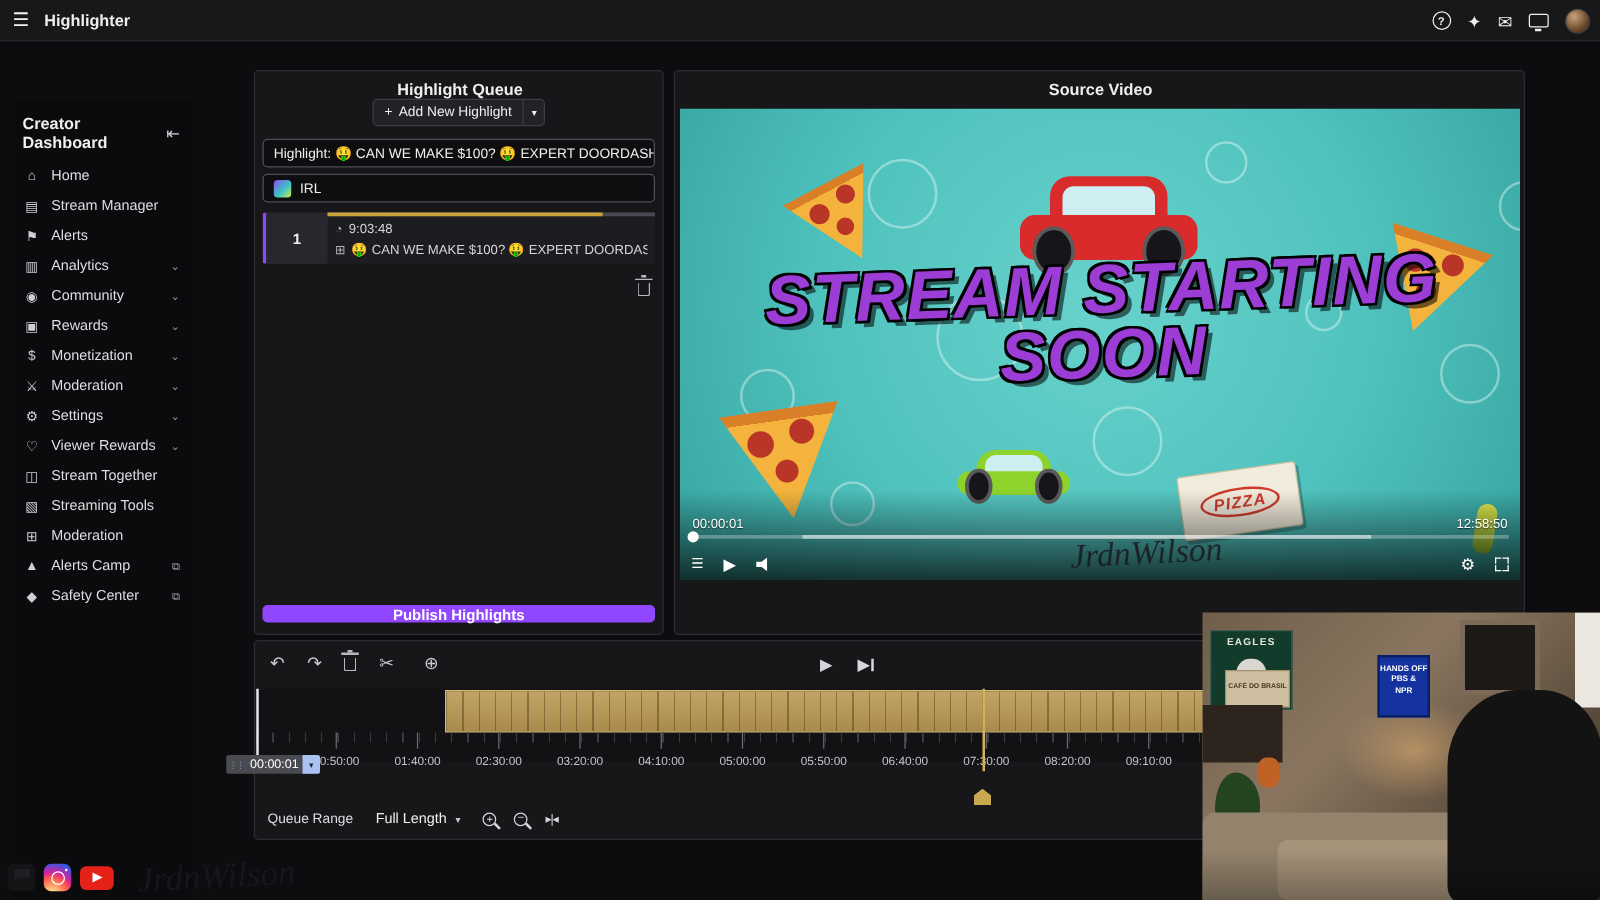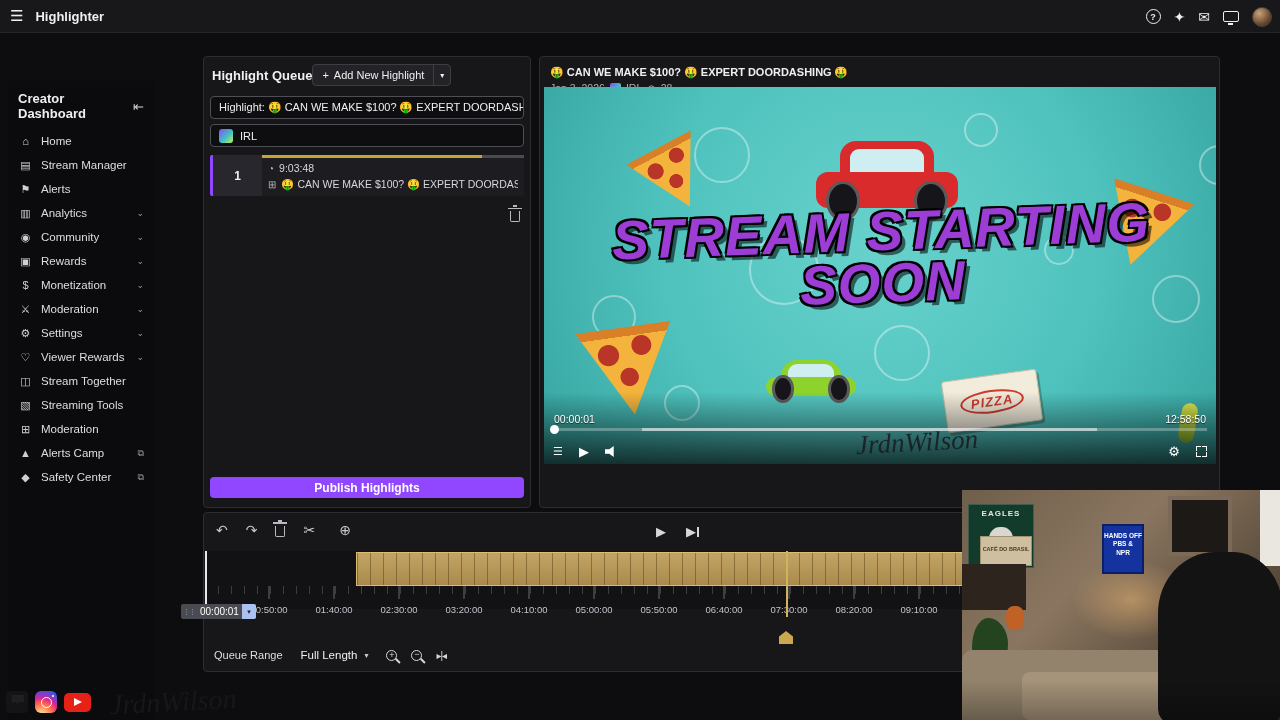--- a/index.html
+++ b/index.html
@@ -44,21 +44,21 @@
   .side-item{height:24px;display:flex;align-items:center;padding:0 10px;font-size:11.5px;color:#dedee3;cursor:pointer;}
   .si-icon{width:15px;text-align:center;margin-right:8px;font-size:11px;color:#cfcfd6;}
   .si-label{flex:1;white-space:nowrap;}
   .si-chevron,.si-ext{font-size:9px;color:#9b9ba3;}
 
   
   .panel{position:absolute;background:#17171a;border:1px solid #2c2c31;border-radius:4px;}
   .panel-queue{left:203px;top:56px;width:328px;height:452px;}
   .panel-source{left:539px;top:56px;width:681px;height:452px;}
   .panel-editor{left:203px;top:512px;width:1077px;height:160px;border-radius:4px 0 0 4px;}
-  .panel-head{display:flex;align-items:center;justify-content:flex-start;padding:7px 6px 5px 6px;}
+  .panel-head{display:flex;align-items:center;justify-content:center;padding:7px 6px 5px 6px;flex-direction:column;}
   .panel-title{font-size:13px;font-weight:bold;margin-left:2px;}
 
   .add-btn{display:flex;align-items:stretch;background:#232327;border:1px solid #3d3d44;border-radius:4px;
            height:22px;cursor:pointer;font-size:11px;color:#efeff1;}
   .add-btn .main{display:flex;align-items:center;gap:5px;padding:0 9px;}
   .add-btn .caret{display:flex;align-items:center;padding:0 6px;border-left:1px solid #3d3d44;font-size:8px;}
 
   .field{margin:5px 6px 0 6px;height:23px;background:#0e0e10;border:1px solid #4e4e55;border-radius:4px;
          display:flex;align-items:center;padding:0 8px;font-size:11px;color:#efeff1;
          white-space:nowrap;overflow:hidden;cursor:text;}
@@ -74,21 +74,21 @@
   .qi-row{display:flex;align-items:center;gap:5px;font-size:10.5px;color:#d6d6dc;margin:4px 6px 0 6px;
           white-space:nowrap;overflow:hidden;}
   .qi-row .ic{font-size:10px;color:#b4b4bc;}
   .trash-row{display:flex;justify-content:flex-end;padding:9px 10px 0 0;}
 
   .trash-ic{width:10px;height:11px;border:1.5px solid #b8b8c0;border-top:none;border-radius:0 0 2px 2px;
             position:relative;margin-top:6px;display:inline-block;cursor:pointer;}
   .trash-ic::before{content:"";position:absolute;top:-3.5px;left:-3px;right:-3px;height:1.5px;background:#b8b8c0;}
   .trash-ic::after{content:"";position:absolute;top:-6px;left:1.5px;width:4px;height:2px;background:#b8b8c0;}
 
-  .publish-btn{position:absolute;left:6px;right:6px;bottom:9px;height:21px;background:#9147ff;border:none;
+  .publish-btn{position:absolute;left:6px;right:6px;bottom:9px;height:14px;background:#9147ff;border:none;
                border-radius:4px;color:#fff;font-size:12px;font-weight:bold;cursor:pointer;
                font-family:"Liberation Sans",sans-serif;}
 
   
   .video{position:absolute;left:4px;top:30px;width:672px;height:377px;overflow:hidden;cursor:pointer;
          background:radial-gradient(circle at 50% 42%,#68d2cc 0%,#4fc2bd 55%,#37a5a1 100%);}
   .bubble{position:absolute;border:2px solid rgba(255,255,255,.38);border-radius:50%;}
   .vtitle{position:absolute;left:18px;right:14px;top:118px;text-align:center;
           font-size:55px;line-height:.95;font-weight:bold;font-style:italic;letter-spacing:1px;
           color:#9c3ed6;transform:rotate(-2deg);
@@ -376,20 +376,23 @@
         </div>
       </div>
     </div>
     <div class="trash-row">
       <span class="trash-ic"></span>
     </div>
     <button class="publish-btn">Publish Highlights</button>
   </div>
 
   <div class="panel panel-source">
+    <div class="panel-head">
+      <span class="panel-title">Source Video</span>
+    </div>
     <div class="video">
       <span class="bubble" style="left:150px;top:40px;width:56px;height:56px;"></span>
       <span class="bubble" style="left:420px;top:26px;width:34px;height:34px;"></span>
       <span class="bubble" style="left:205px;top:148px;width:70px;height:70px;"></span>
       <span class="bubble" style="left:48px;top:208px;width:44px;height:44px;"></span>
       <span class="bubble" style="left:330px;top:238px;width:56px;height:56px;"></span>
       <span class="bubble" style="left:608px;top:188px;width:48px;height:48px;"></span>
       <span class="bubble" style="left:500px;top:148px;width:30px;height:30px;"></span>
       <span class="bubble" style="left:655px;top:58px;width:40px;height:40px;"></span>
       <span class="bubble" style="left:120px;top:298px;width:36px;height:36px;"></span>

